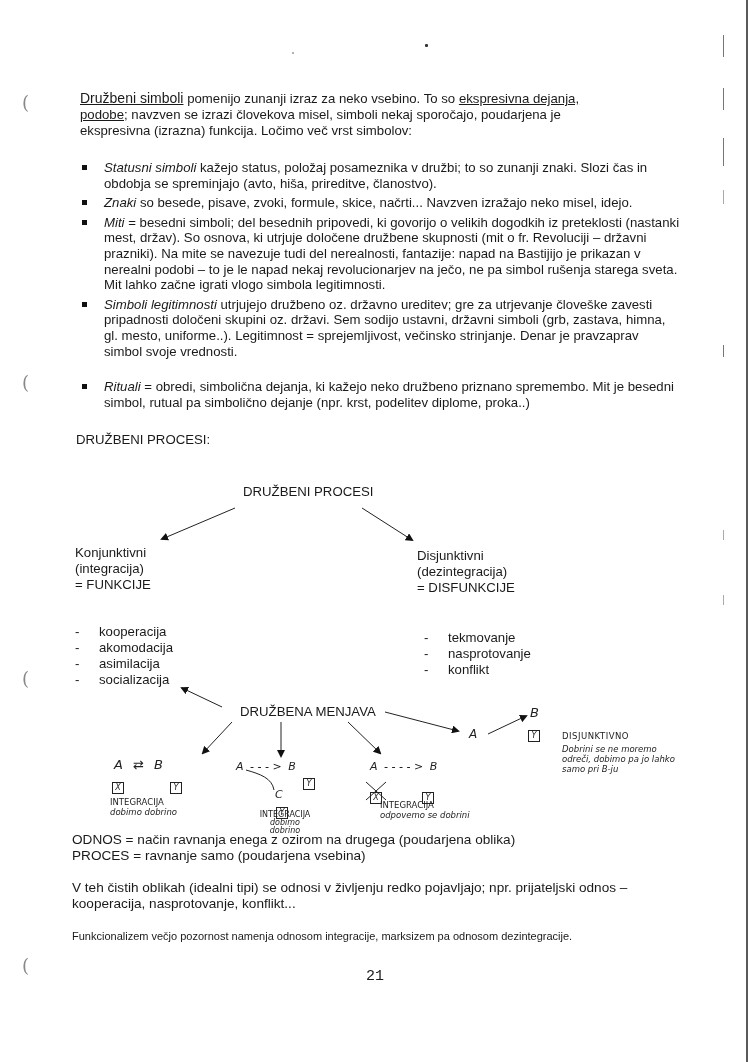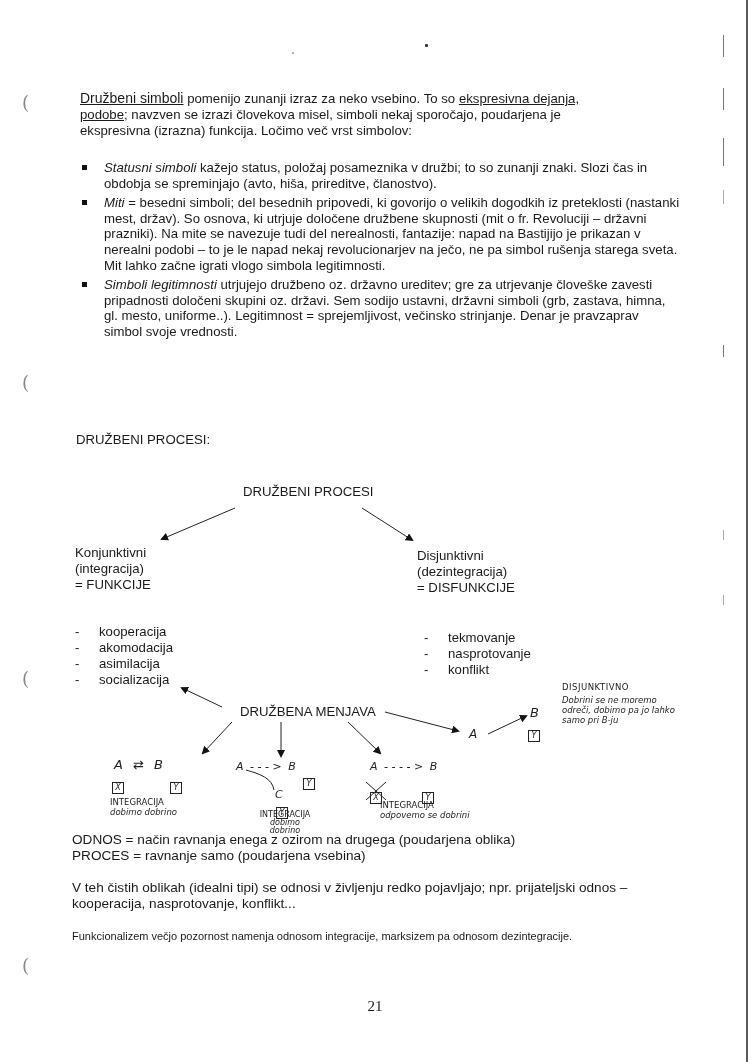--- a/index.html
+++ b/index.html
@@ -22,21 +22,21 @@
   .bullets { left: 80px; top: 160px; width: 600px; margin: 0; padding: 0; list-style: none; font-size: 13.2px; line-height: 15.6px; }
   .bullets li { position: relative; padding-left: 24px; }
   .bullets li::before {
     content: ""; position: absolute; left: 2px; top: 5px; width: 5px; height: 5px; background: #111;
   } 
 
   .diag-text { font-size: 13.2px; line-height: 16px; }
   .hand { font-family: "DejaVu Sans", sans-serif; font-style: italic; color: #222; }
   .hand-small { font-size: 8.5px; line-height: 10px; }
   .box { display: inline-block; border: 1px solid #222; width: 10px; height: 10px; font-size: 8px; line-height: 10px; text-align: center; font-style: italic; }
-  .page-num { left: 0; width: 750px; top: 998px; text-align: center; font-family: Liberation Serif, serif; font-size: 15px; }
+  .page-num { left: 0; width: 750px; top: 968px; text-align: center; font-family: Liberation Mono, monospace; font-size: 15px; }
   svg.arrows { position: absolute; left: 0; top: 0; }
 </style>
 </head>
 <body>
 
 <div class="edge-line"></div>
 <div class="edge-dash" style="top:35px;height:22px"></div>
 <div class="edge-dash" style="top:88px;height:22px"></div>
 <div class="edge-dash" style="top:138px;height:28px"></div>
 <div class="edge-dash" style="top:190px;height:14px;background:#aaa"></div>
@@ -51,22 +51,24 @@
 <div class="margin-paren" style="left:22px;top:955px">(</div>
 
 <div class="abs intro">
   <span class="title u">Družbeni simboli</span><span> pomenijo zunanji izraz za neko vsebino. To so </span><span class="u">ekspresivna dejanja,</span><br>
   <span class="u">podobe</span><span>; navzven se izrazi človekova misel, simboli nekaj sporočajo, poudarjena je</span><br>
   <span>ekspresivna (izrazna) funkcija. Ločimo več vrst simbolov:</span>
 </div>
 
 <ul class="abs bullets">
   <li style="margin-bottom:4px"><span class="iu">Statusni simboli</span><span> kažejo status, položaj posameznika v družbi; to so zunanji znaki. Slozi čas in obdobja se spreminjajo (avto, hiša, prireditve, članostvo).</span></li>
+  <li style="margin-bottom:4px"><span class="iu">Znaki</span><span> so besede, pisave, zvoki, formule, skice, načrti... Navzven izražajo neko misel, idejo.</span></li>
   <li style="margin-bottom:4px"><span class="iu">Miti</span><span> = besedni simboli; del besednih pripovedi, ki govorijo o velikih dogodkih iz preteklosti (nastanki mest, držav). So osnova, ki utrjuje določene družbene skupnosti (mit o fr. Revoluciji – državni prazniki). Na mite se navezuje tudi del nerealnosti, fantazije: napad na Bastijijo je prikazan v nerealni podobi – to je le napad nekaj revolucionarjev na ječo, ne pa simbol rušenja starega sveta. Mit lahko začne igrati vlogo simbola legitimnosti.</span></li>
   <li style="margin-bottom:20px"><span class="iu">Simboli legitimnosti</span><span> utrjujejo družbeno oz. državno ureditev; gre za utrjevanje človeške zavesti pripadnosti določeni skupini oz. državi. Sem sodijo ustavni, državni simboli (grb, zastava, himna, gl. mesto, uniforme..). Legitimnost = sprejemljivost, večinsko strinjanje. Denar je pravzaprav simbol svoje vrednosti.</span></li>
+  <li><span class="iu">Rituali</span><span> = obredi, simbolična dejanja, ki kažejo neko družbeno priznano spremembo. Mit je besedni simbol, rutual pa simbolično dejanje (npr. krst, podelitev diplome, proka..)</span></li>
 </ul>
 
 <div class="abs diag-text" style="left:76px;top:432px">DRUŽBENI PROCESI:</div>
 
 <svg class="arrows" width="750" height="1062">
   <defs>
     <marker id="ah" markerWidth="8" markerHeight="8" refX="6" refY="4" orient="auto">
       <path d="M0,0 L8,4 L0,8 z" fill="#111"></path>
     </marker>
   </defs>
@@ -108,21 +110,21 @@
   <div><span style="display:inline-block;width:24px">-</span><span>tekmovanje</span></div>
   <div><span style="display:inline-block;width:24px">-</span><span>nasprotovanje</span></div>
   <div><span style="display:inline-block;width:24px">-</span><span>konflikt</span></div>
 </div>
 
 <div class="abs diag-text" style="left:240px;top:704px">DRUŽBENA MENJAVA</div>
 
 <div class="abs hand" style="left:469px;top:727px;font-size:12px">A</div>
 <div class="abs hand" style="left:530px;top:705px;font-size:13px">B</div>
 <div class="abs hand" style="left:528px;top:723px"><span class="box">Y</span></div>
-<div class="abs hand hand-small" style="left:562px;top:682px">
+<div class="abs hand hand-small" style="left:562px;top:731px">
   <div style="font-style:normal;letter-spacing:0.5px">DISJUNKTIVNO</div>
   <div style="margin-top:3px">Dobrini se ne moremo</div>
   <div>odreči, dobimo pa jo lahko</div>
   <div>samo pri B-ju</div>
 </div>
 
 <div class="abs hand" style="left:114px;top:757px;font-size:13px">
   <span>A</span>
   <span style="margin:0 6px">⇄</span>
   <span>B</span>

